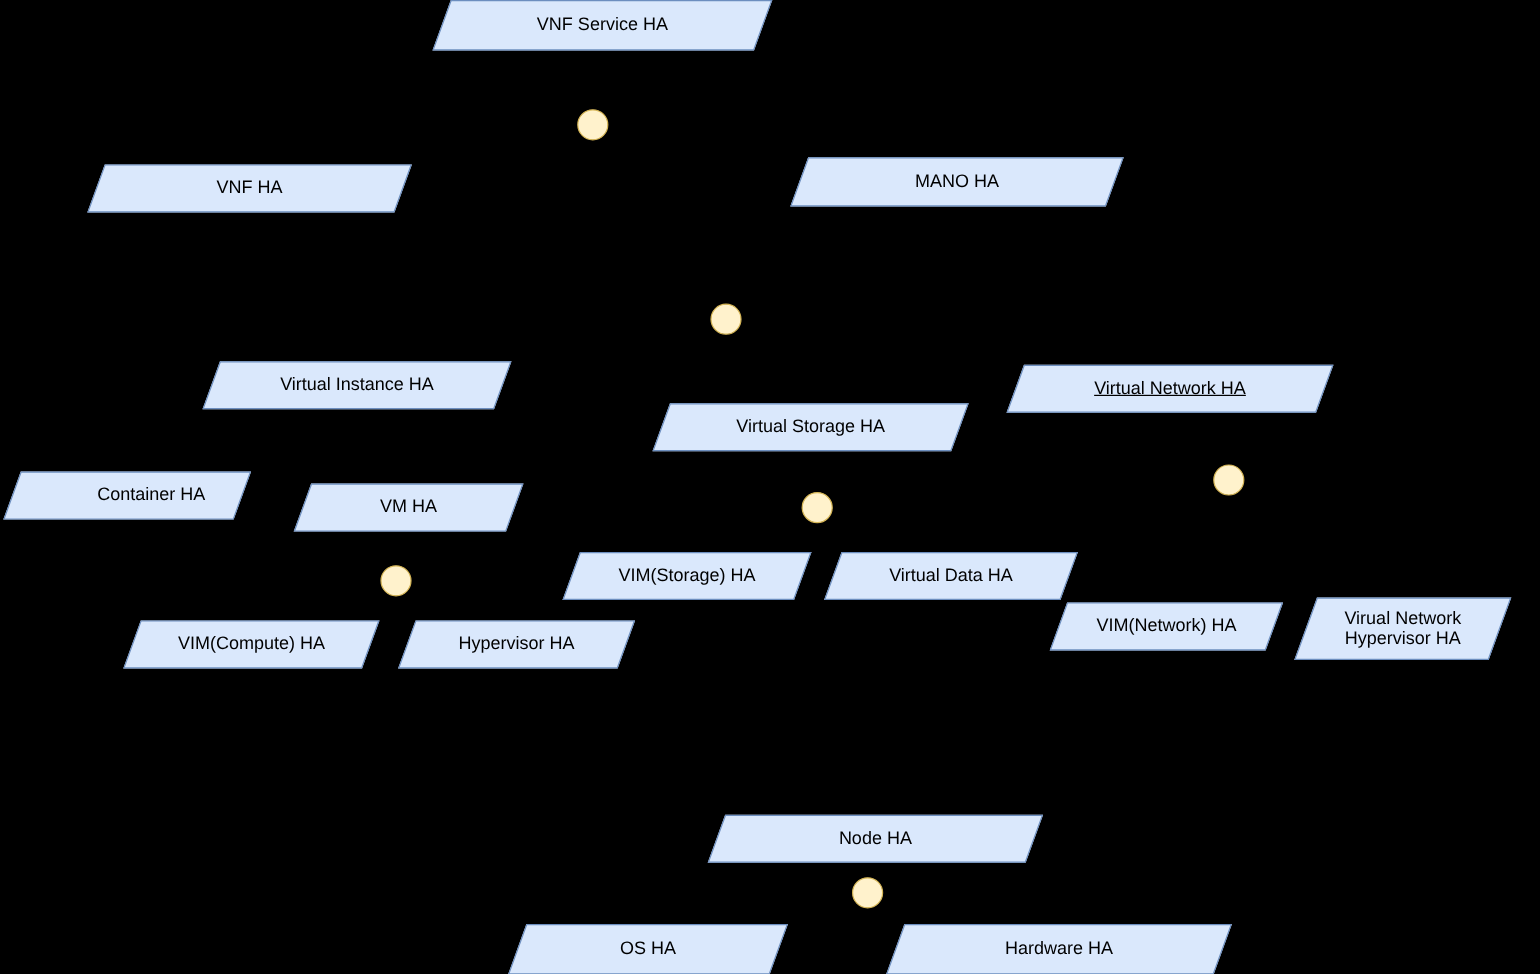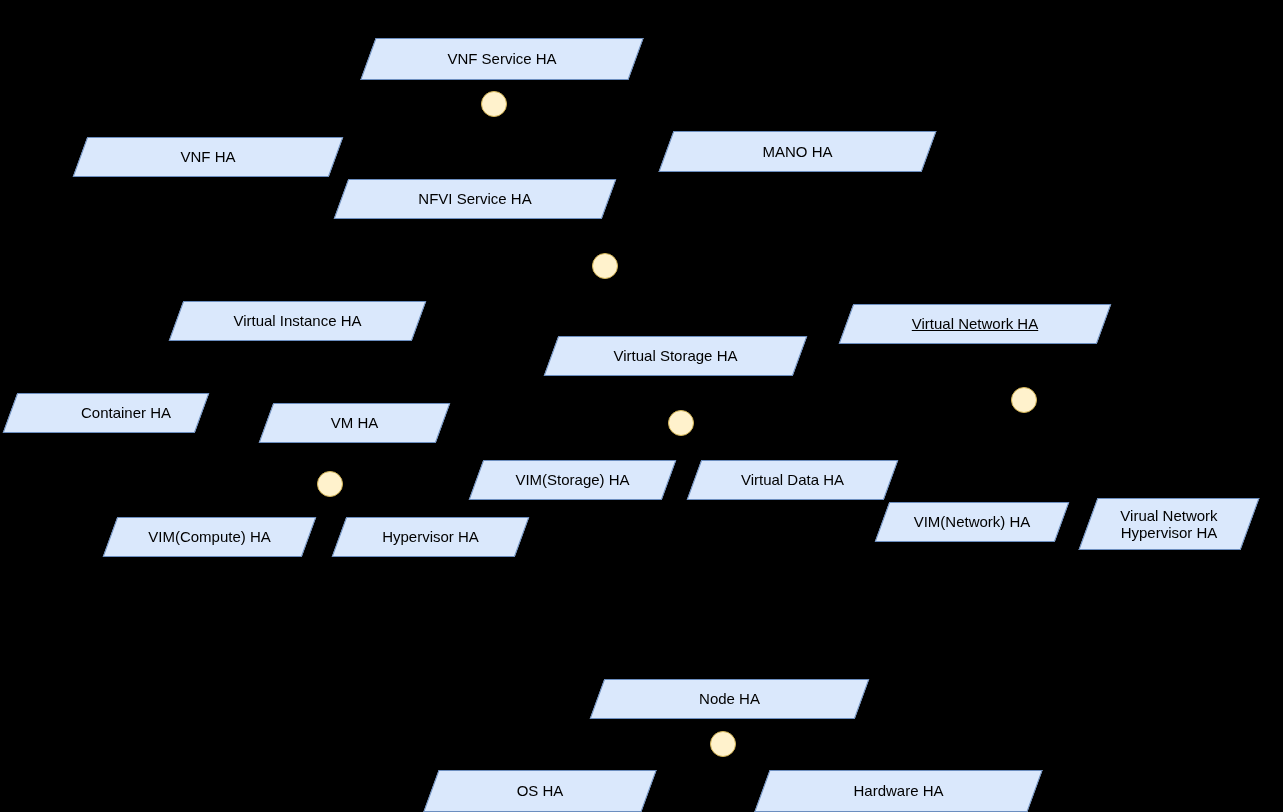--- a/index.html
+++ b/index.html
@@ -43,39 +43,35 @@
     border-radius: 50%;
     background: var(--connector-fill, #fff2cc);
     border: 1px solid var(--connector-border, #d6b656);
   }
 </style>
 </head>
 <body style="background: rgb(0, 0, 0);">
 
 <div class="canvas">
 
-  <div class="node" style="left:358px; top:0px; width:288px; height:42px;margin-top:38px;">
+  <div class="node" style="left:358px; top:0px; width:288px; height:42px;">
     <span class="pshape"></span>
     <span class="label">VNF Service HA</span>
   </div>
 
   <div class="node" style="left:70px; top:137px; width:276px; height:40px;">
     <span class="pshape"></span>
     <span class="label">VNF HA</span>
   </div>
 
   <div class="node" style="left:656px; top:131px; width:283px; height:41px;">
     <span class="pshape"></span>
     <span class="label">MANO HA</span>
   </div>
 
-  <div class="node" style="left:331px; top:179px; width:288px; height:40px;">
-    <span class="pshape"></span>
-    <span class="label">NFVI Service HA</span>
-  </div>
 
   <div class="node" style="left:166px; top:301px; width:263px; height:40px;">
     <span class="pshape"></span>
     <span class="label">Virtual Instance HA</span>
   </div>
 
   <div class="node" style="left:541px; top:336px; width:269px; height:40px;">
     <span class="pshape"></span>
     <span class="label">Virtual Storage HA</span>
   </div>
@@ -83,21 +79,21 @@
   <div class="node" style="left:836px; top:304px; width:278px; height:40px;text-decoration:underline;">
     <span class="pshape"></span>
     <span class="label">Virtual Network HA</span>
   </div>
 
   <div class="node" style="left:0px; top:393px; width:212px; height:40px;padding-left:40px;">
     <span class="pshape"></span>
     <span class="label">Container HA</span>
   </div>
 
-  <div class="node" style="left:256px; top:403px; width:197px; height:40px;">
+  <div class="node" style="left:242px; top:403px; width:197px; height:40px;">
     <span class="pshape"></span>
     <span class="label">VM HA</span>
   </div>
 
   <div class="node" style="left:466px; top:460px; width:213px; height:40px;">
     <span class="pshape"></span>
     <span class="label">VIM(Storage) HA</span>
   </div>
 
   <div class="node" style="left:684px; top:460px; width:217px; height:40px;">
@@ -128,21 +124,21 @@
   <div class="node" style="left:587px; top:667px; width:285px; height:40px;margin-top:12px;">
     <span class="pshape"></span>
     <span class="label">Node HA</span>
   </div>
 
   <div class="node" style="left:421px; top:770px; width:238px; height:42px;">
     <span class="pshape"></span>
     <span class="label">OS HA</span>
   </div>
 
-  <div class="node" style="left:752px; top:770px; width:293px; height:42px;">
+  <div class="node" style="left:736px; top:770px; width:293px; height:42px;">
     <span class="pshape"></span>
     <span class="label">Hardware HA</span>
   </div>
 
   <div class="junction" style="left:481px; top:91px;"></div>
   <div class="junction" style="left:592px; top:253px;"></div>
   <div class="junction" style="left:668px; top:410px;"></div>
   <div class="junction" style="left:1011px; top:387px;"></div>
   <div class="junction" style="left:317px; top:471px;"></div>
   <div class="junction" style="left:710px; top:731px;"></div>

